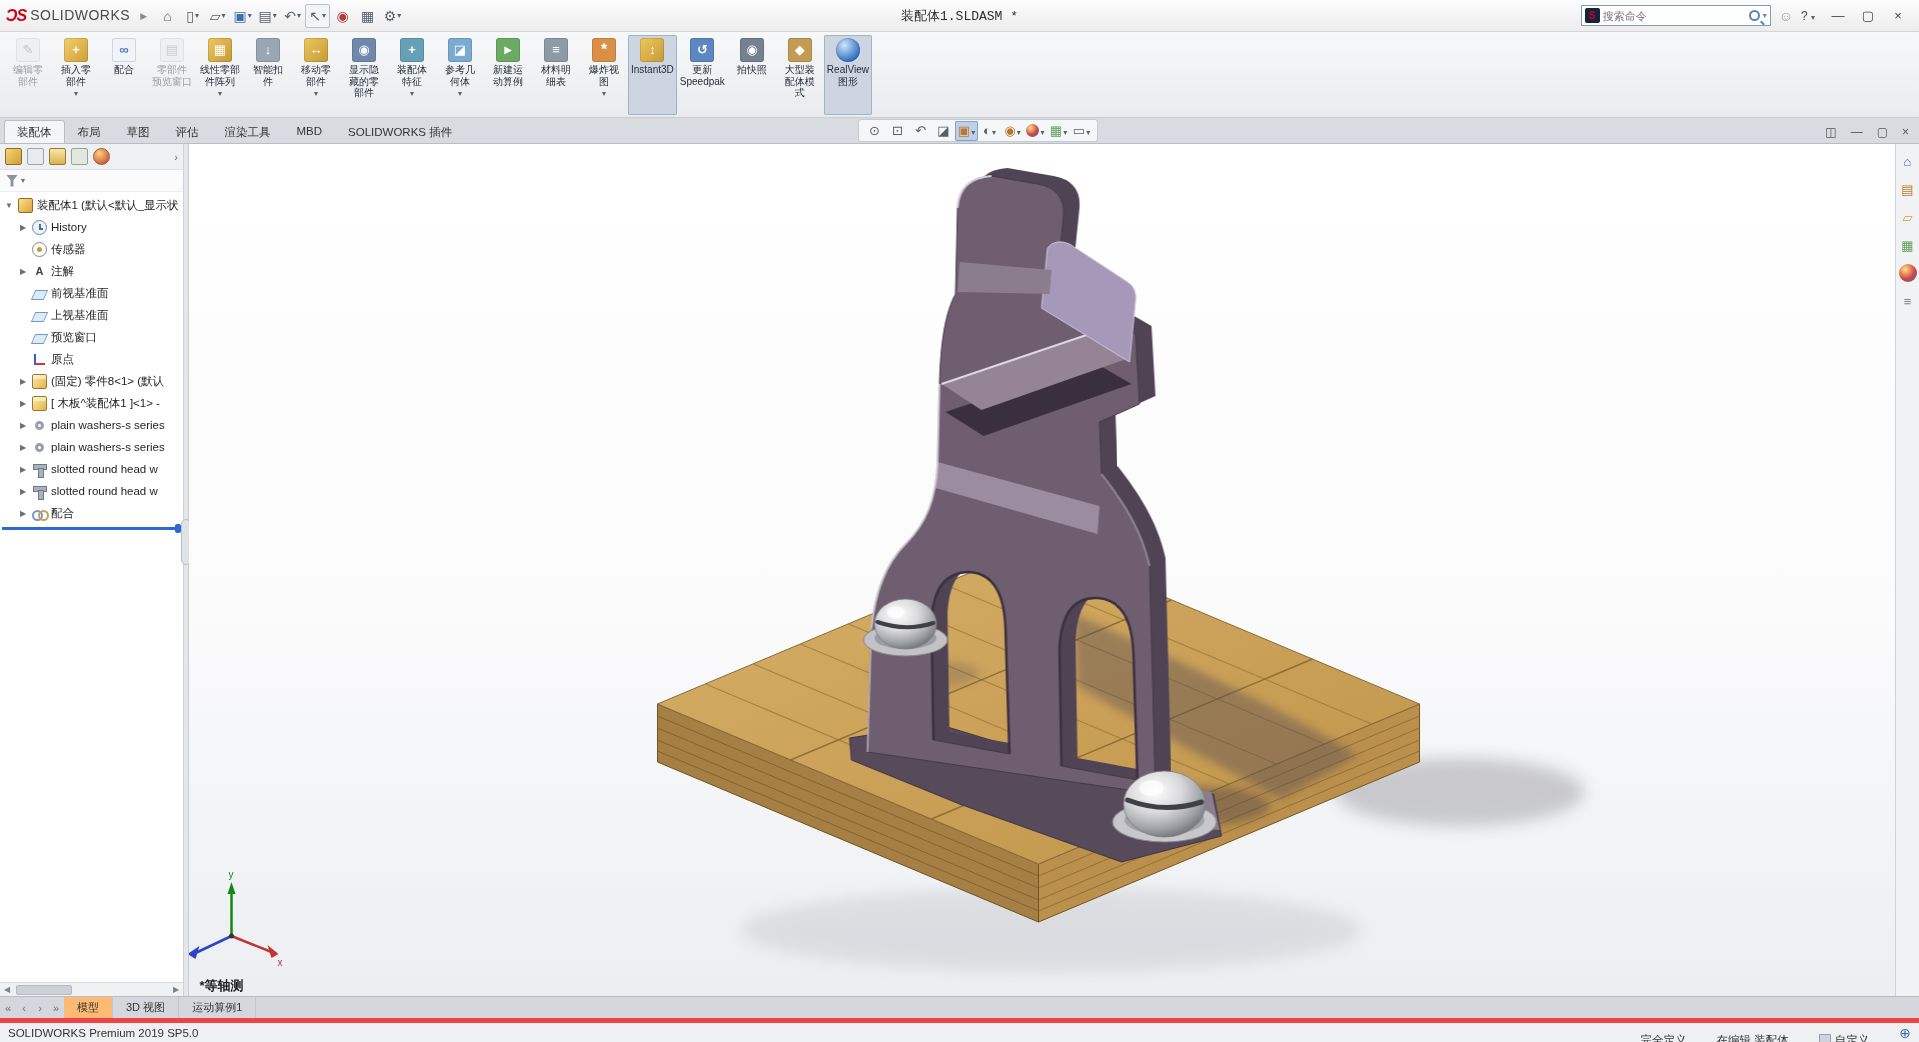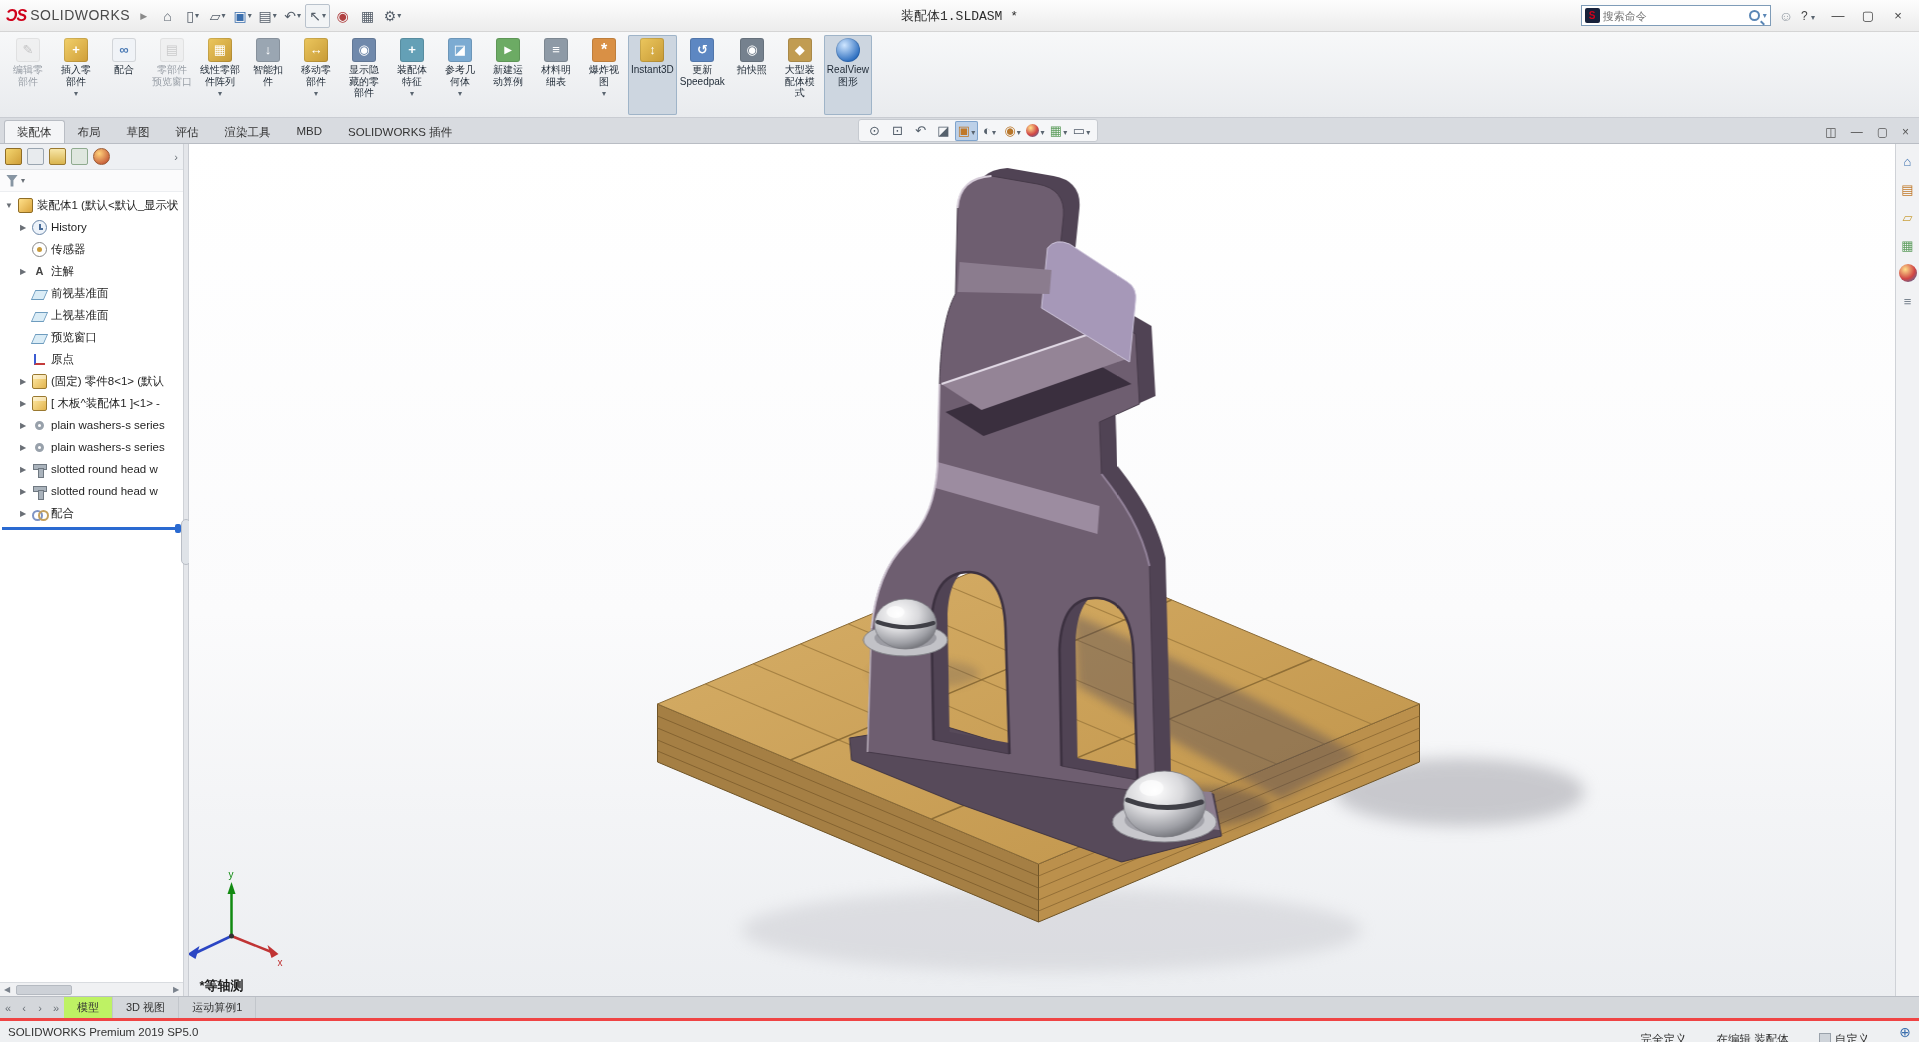--- a/index.html
+++ b/index.html
@@ -124,22 +124,22 @@
   #taskpane { width:24px; background:#f1f2f4; border-left:1px solid #cfd2d7; display:flex; flex-direction:column; align-items:center; padding-top:8px; gap:10px; }
   .tpi { width:18px; height:18px; display:flex; align-items:center; justify-content:center; font-size:13px; }
   .ic-resources { color:#3b6fae; } .ic-design-library { color:#c07828; } .ic-file-explorer { color:#caa23f; }
   .ic-view-palette { color:#5f9e5f; } .ic-custom-properties { color:#7a8590; }
   .ic-appearances { background:radial-gradient(circle at 35% 30%,#ffe08a,#d04545 55%,#3b6fae 95%); border-radius:50%; color:transparent; overflow:hidden; }
 
   
   #doctabs { height:22px; background:#d4d7db; border-top:1px solid #b9bdc4; display:flex; align-items:stretch; font-size:11px; color:#333; }
   .dnav { width:16px; display:flex; align-items:center; justify-content:center; color:#6a7077; font-size:11px; }
   .dtab { padding:0 13px; display:flex; align-items:center; border-right:1px solid #c2c6cb; }
-  .dtab.active { background:#bef264; }
-  #statusbar { height:24px; background:#eef0f2; border-top:3px solid #ef4444; display:flex; align-items:center; font-size:11.5px; color:#333; padding:0 8px; }
+  .dtab.active { background:#fdba74; }
+  #statusbar { height:24px; background:#eef0f2; border-top:5px solid #ef4444; display:flex; align-items:center; font-size:11.5px; color:#333; padding:0 8px; }
   .sb-right { margin-left:auto; display:flex; align-items:center; gap:30px; }
   .sb-item { display:flex; align-items:center; gap:4px;margin-top:15px; }
   .sb-grid { width:12px; height:12px; background:#cfd4da; border:1px solid #9aa2ab; }
   .sb-globe { color:#3b6fae; font-size:14px; }
 </style>
 </head>
 <body>
 
 <div id="app">
 

